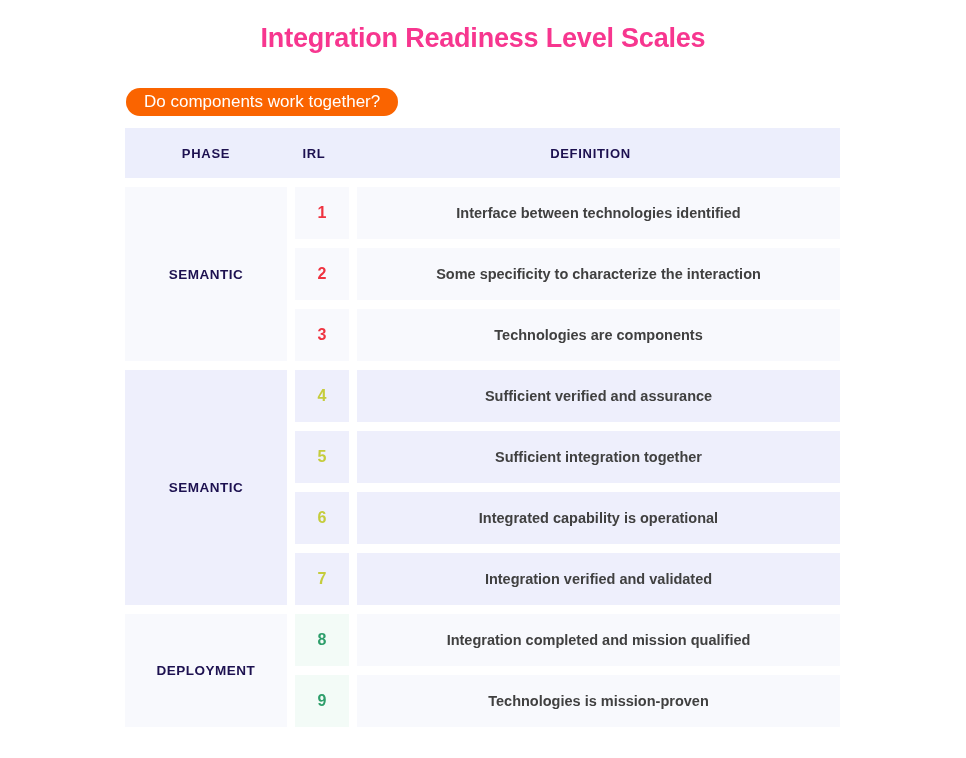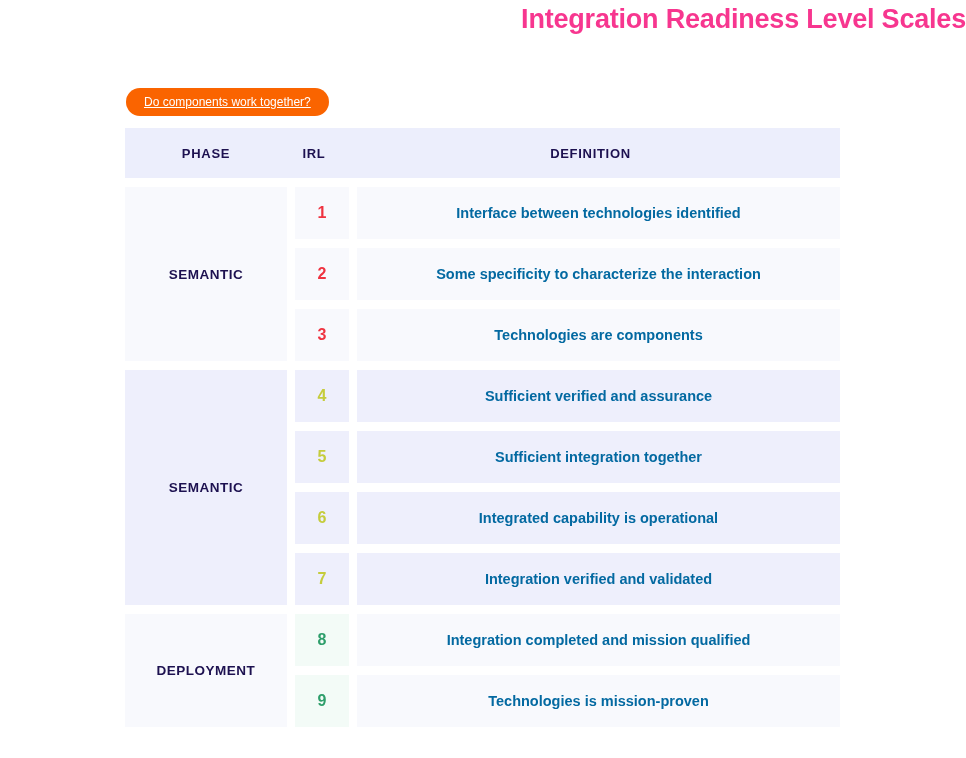--- a/index.html
+++ b/index.html
@@ -17,45 +17,44 @@
 
   .page {
     position: relative;
     width: 966px;
     height: 758px;
   }
 
   .title {
     position: absolute;
     left: 0;
-    top: 4px;
+    top: 23px;
     width: 966px;
-    text-align: right;
+    text-align: center;
     font-size: 27px;
     font-weight: bold;
     color: #f7368f;
     letter-spacing: -0.2px;
   }
 
   .badge {
     position: absolute;
     left: 126px;
     top: 88px;
     height: 28px;
     padding: 0 18px;
     display: flex;
     align-items: center;
     justify-content: center;
     background: #fa6400;
     color: #ffffff;
     border-radius: 16px;
-    font-size: 12px;
+    font-size: 17px;
     font-weight: normal;
     white-space: nowrap;
-    text-decoration: underline;
   }
 
   .table {
     position: absolute;
     left: 125px;
     top: 128px;
     width: 715px;
   }
 
   
@@ -117,21 +116,21 @@
     font-size: 16px;
     font-weight: bold;
   }
   .def-cell {
     flex: 1 1 auto;
     display: flex;
     align-items: center;
     justify-content: center;
     font-size: 14.5px;
     font-weight: bold;
-    color: #0369a1;
+    color: #404040;
     padding: 0 10px;
     box-sizing: border-box;
   }
 
   
   .tone-light .phase-cell,
   .tone-light .irl-cell,
   .tone-light .def-cell { background: #f8f9fd; }
 
   

